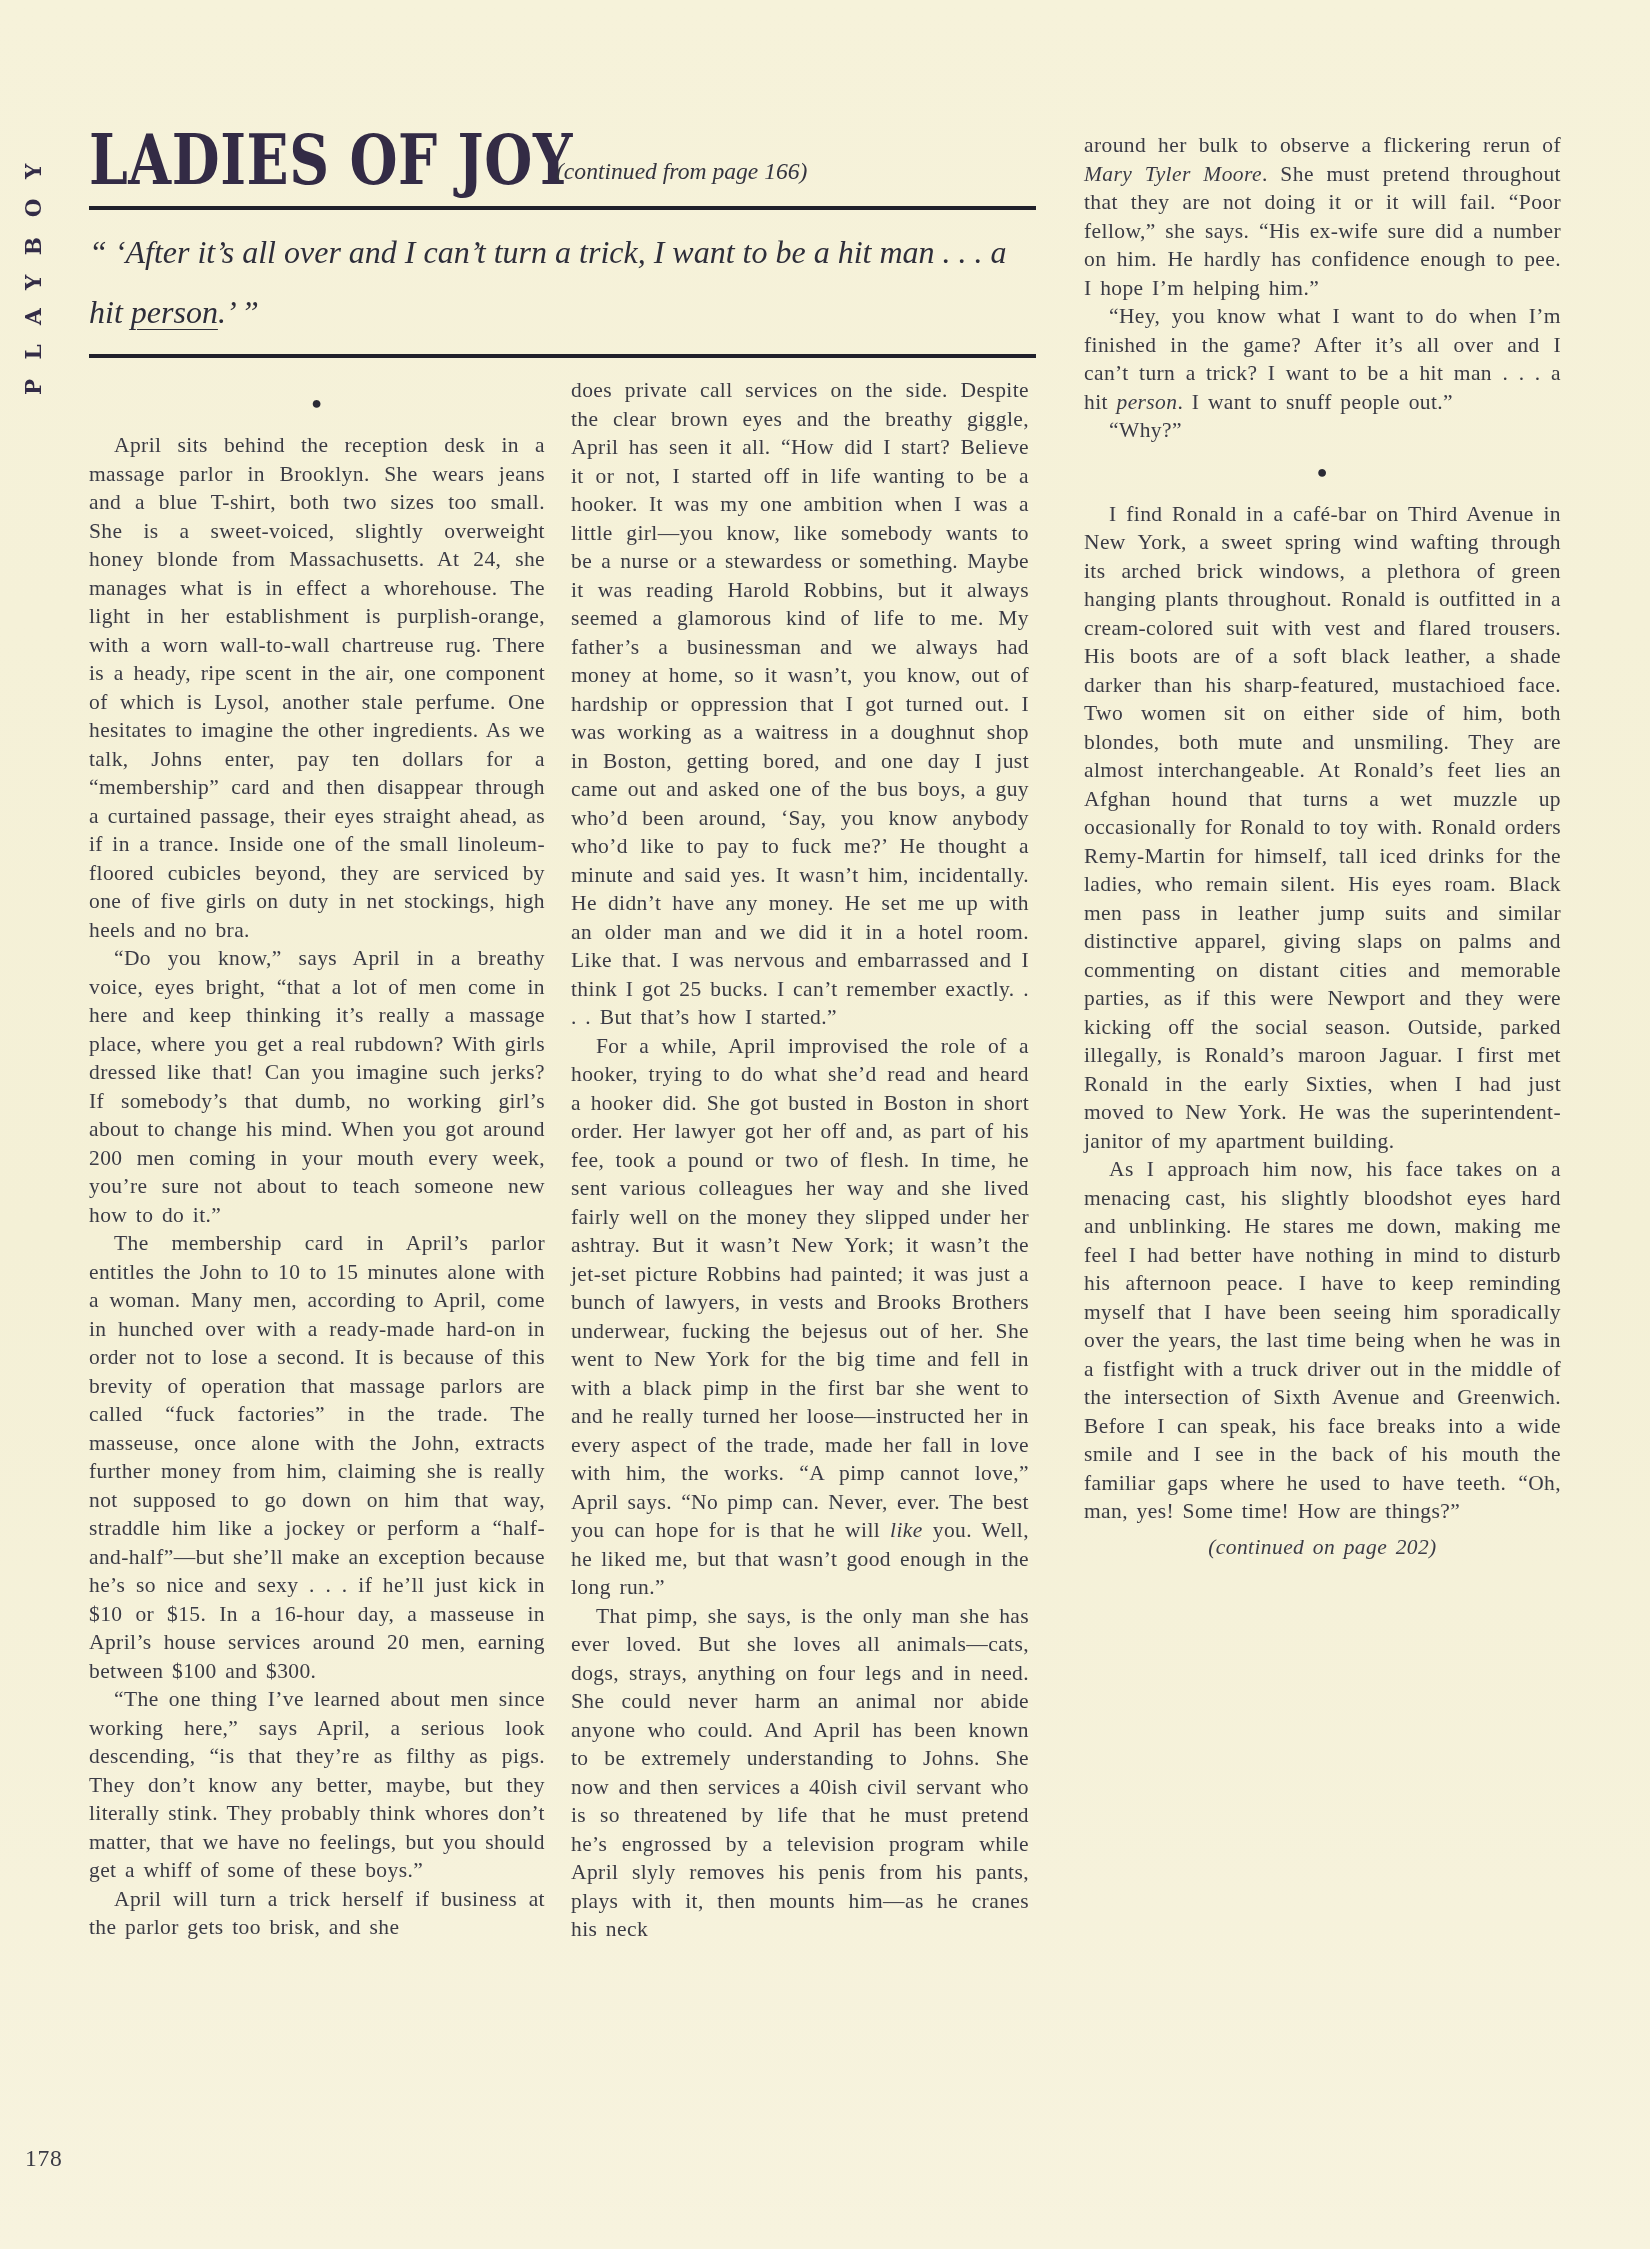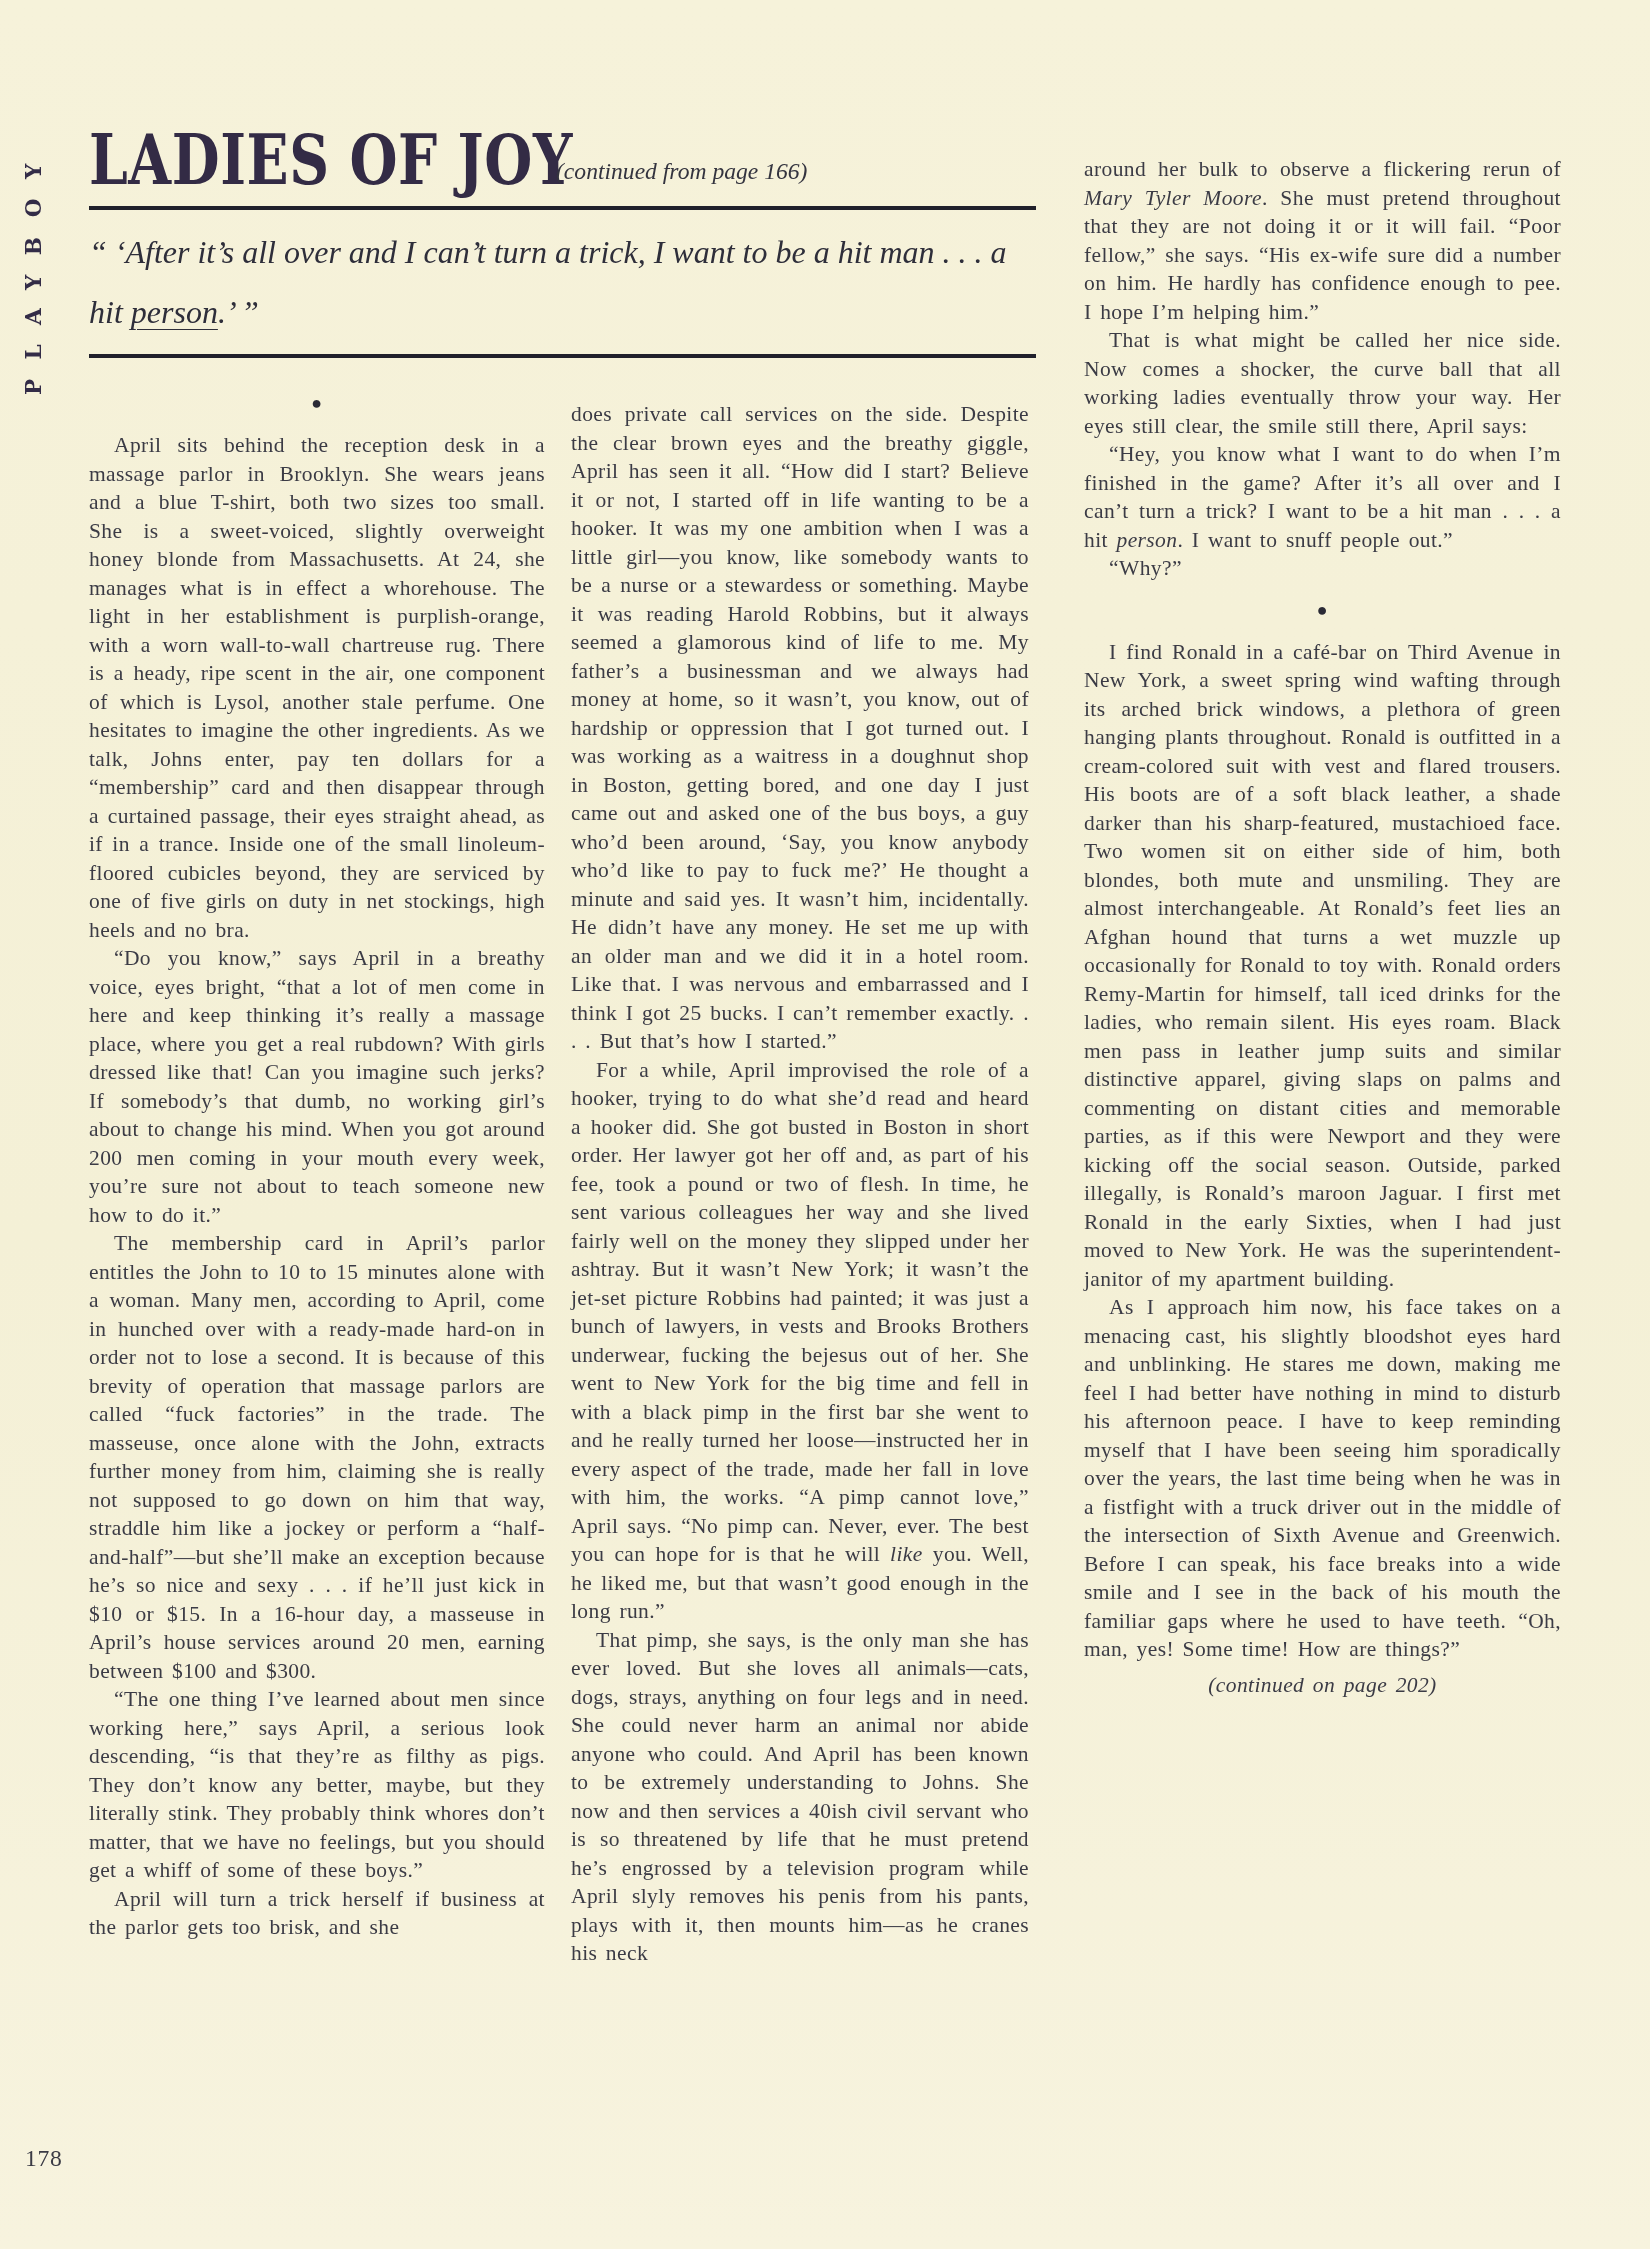--- a/index.html
+++ b/index.html
@@ -41,21 +41,21 @@
   .col{
     position:absolute;
     font-size:21.5px;line-height:28.5px;color:#3b3b45;
     text-align:justify;
     letter-spacing:0.4px;word-spacing:2.8px;
   }
   .col1{left:89px;top:376px;width:456px;}
   .col2{left:571px;top:376px;width:458px;}
   .col3{left:1084px;top:131px;width:477px;}
   .col p{margin:0;text-indent:25px;}
-  .col p.noindent{text-indent:0;margin-top:24px;}
+  .col p.noindent{text-indent:0;}
   .col p.dot{
     text-align:center;text-indent:0;
     margin:11px 0;line-height:33px;font-size:18px;color:#2a2a35;
   }
   .col p.right-italic{
     text-align:center;font-style:italic;text-indent:0;margin-top:7px;
   }
   .pagenum{
     position:absolute;left:25px;top:2145px;
     font-size:23.6px;color:#3b3b45;letter-spacing:0.7px;
@@ -86,21 +86,20 @@
       <p class="indent">“The one thing I’ve learned about men since working here,” says April, a serious look descending, “is that they’re as filthy as pigs. They don’t know any better, maybe, but they literally stink. They probably think whores don’t matter, that we have no feelings, but you should get a whiff of some of these boys.”</p>
       <p class="indent">April will turn a trick herself if business at the parlor gets too brisk, and she</p>
     </div>
   <div class="col col2">
       <p class="noindent">does private call services on the side. Despite the clear brown eyes and the breathy giggle, April has seen it all. “How did I start? Believe it or not, I started off in life wanting to be a hooker. It was my one ambition when I was a little girl—you know, like somebody wants to be a nurse or a stewardess or something. Maybe it was reading Harold Robbins, but it always seemed a glamorous kind of life to me. My father’s a businessman and we always had money at home, so it wasn’t, you know, out of hardship or oppression that I got turned out. I was working as a waitress in a doughnut shop in Boston, getting bored, and one day I just came out and asked one of the bus boys, a guy who’d been around, ‘Say, you know anybody who’d like to pay to fuck me?’ He thought a minute and said yes. It wasn’t him, incidentally. He didn’t have any money. He set me up with an older man and we did it in a hotel room. Like that. I was nervous and embarrassed and I think I got 25 bucks. I can’t remember exactly. . . . But that’s how I started.”</p>
       <p class="indent">For a while, April improvised the role of a hooker, trying to do what she’d read and heard a hooker did. She got busted in Boston in short order. Her lawyer got her off and, as part of his fee, took a pound or two of flesh. In time, he sent various colleagues her way and she lived fairly well on the money they slipped under her ashtray. But it wasn’t New York; it wasn’t the jet-set picture Robbins had painted; it was just a bunch of lawyers, in vests and Brooks Brothers underwear, fucking the bejesus out of her. She went to New York for the big time and fell in with a black pimp in the first bar she went to and he really turned her loose—instructed her in every aspect of the trade, made her fall in love with him, the works. “A pimp cannot love,” April says. “No pimp can. Never, ever. The best you can hope for is that he will <i>like</i> you. Well, he liked me, but that wasn’t good enough in the long run.”</p>
       <p class="indent">That pimp, she says, is the only man she has ever loved. But she loves all animals—cats, dogs, strays, anything on four legs and in need. She could never harm an animal nor abide anyone who could. And April has been known to be extremely understanding to Johns. She now and then services a 40ish civil servant who is so threatened by life that he must pretend he’s engrossed by a television program while April slyly removes his penis from his pants, plays with it, then mounts him—as he cranes his neck</p>
     </div>
   <div class="col col3">
       <p class="noindent">around her bulk to observe a flickering rerun of <i>Mary Tyler Moore</i>. She must pretend throughout that they are not doing it or it will fail. “Poor fellow,” she says. “His ex-wife sure did a number on him. He hardly has confidence enough to pee. I hope I’m helping him.”</p>
-      <p class="indent">That is what might be called her nice side. Now comes a shocker, the curve ball that all working ladies eventually throw your way. Her eyes still clear, the smile still there, April says:</p>
       <p class="indent">“Hey, you know what I want to do when I’m finished in the game? After it’s all over and I can’t turn a trick? I want to be a hit man . . . a hit <i>person</i>. I want to snuff people out.”</p>
       <p class="indent">“Why?”</p>
       <p class="dot">●</p>
       <p class="indent">I find Ronald in a café-bar on Third Avenue in New York, a sweet spring wind wafting through its arched brick windows, a plethora of green hanging plants throughout. Ronald is outfitted in a cream-colored suit with vest and flared trousers. His boots are of a soft black leather, a shade darker than his sharp-featured, mustachioed face. Two women sit on either side of him, both blondes, both mute and unsmiling. They are almost interchangeable. At Ronald’s feet lies an Afghan hound that turns a wet muzzle up occasionally for Ronald to toy with. Ronald orders Remy-Martin for himself, tall iced drinks for the ladies, who remain silent. His eyes roam. Black men pass in leather jump suits and similar distinctive apparel, giving slaps on palms and commenting on distant cities and memorable parties, as if this were Newport and they were kicking off the social season. Outside, parked illegally, is Ronald’s maroon Jaguar. I first met Ronald in the early Sixties, when I had just moved to New York. He was the superintendent-janitor of my apartment building.</p>
       <p class="indent">As I approach him now, his face takes on a menacing cast, his slightly bloodshot eyes hard and unblinking. He stares me down, making me feel I had better have nothing in mind to disturb his afternoon peace. I have to keep reminding myself that I have been seeing him sporadically over the years, the last time being when he was in a fistfight with a truck driver out in the middle of the intersection of Sixth Avenue and Greenwich. Before I can speak, his face breaks into a wide smile and I see in the back of his mouth the familiar gaps where he used to have teeth. “Oh, man, yes! Some time! How are things?”</p>
       <p class="right-italic">(continued on page 202)</p>
     </div>
 
   <div class="pagenum">178</div>
 

